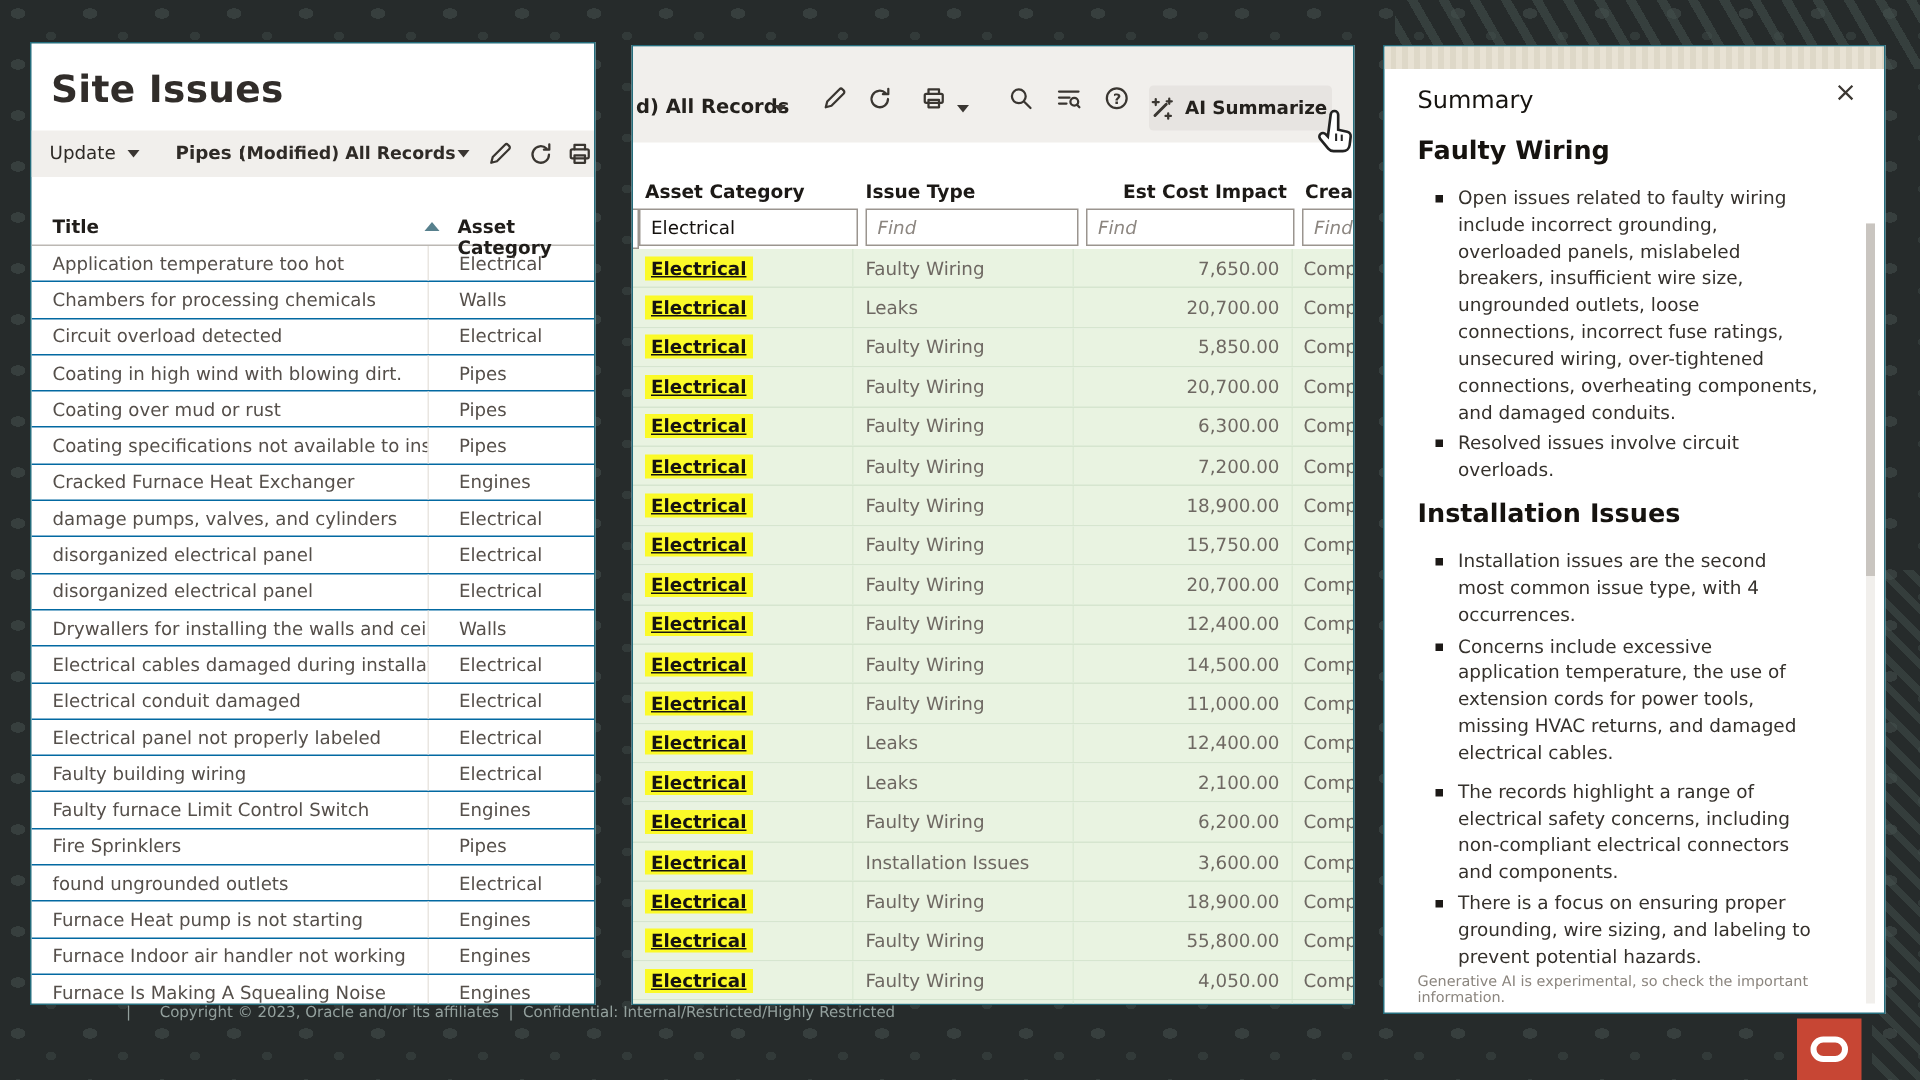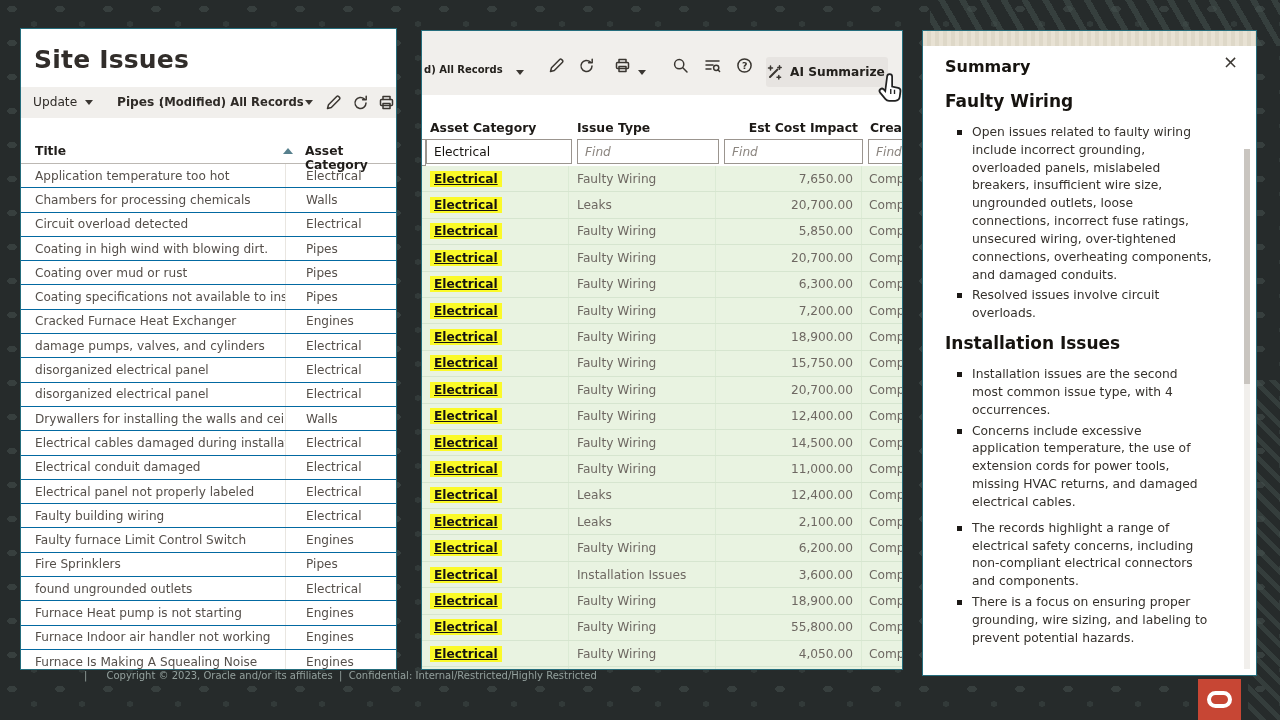--- a/index.html
+++ b/index.html
@@ -42,21 +42,21 @@
   .lrows{position:absolute;left:0;top:135px;width:100%;}
   .lrow{display:flex;height:23.3px;border-bottom:1px solid #0369a1;
     font-size:12.1px;color:#554f4a;align-items:center;}
   .lc-title{width:250px;padding-left:14px;white-space:nowrap;overflow:hidden;flex:none;}
   .lc-cat{flex:1;height:100%;display:flex;align-items:center;padding-left:20px;
     border-left:1px solid #e9e6e1;}
 
   
   #middle{left:421px;top:30px;width:482px;height:640px;}
   .mp-toolbar{position:absolute;left:0;top:0;right:0;height:64px;background:#f1efec;}
-  .mp-view{position:absolute;left:2px;top:33px;font-size:10px;font-weight:bold;color:#24211d;}
+  .mp-view{position:absolute;left:2px;top:33px;font-size:13px;font-weight:bold;color:#24211d;}
   .ai-btn{position:absolute;left:344px;top:26px;height:30px;width:122px;background:#e7e4e1;
     border-radius:3px;display:flex;align-items:center;justify-content:flex-start;gap:7px;
     font-size:12.2px;font-weight:bold;color:#24211d;cursor:pointer;}
   .mp-h{position:absolute;top:89px;font-size:12.4px;font-weight:bold;color:#1c1916;}
   .mp-filter-input{position:absolute;top:108px;height:25px;border:1px solid #9b958f;
     background:#fff;font-size:12.2px;padding:0 7px;box-sizing:border-box;
     font-family:inherit;color:#14110e;border-radius:0;}
   .mp-filter-input::placeholder{font-style:italic;color:#8c8680;}
   .f-cut{position:absolute;left:-3px;top:108px;width:5px;height:25px;
     border:1px solid #9b958f;background:#fff;}
@@ -71,21 +71,21 @@
     border-right:1px solid #dcebd5;height:100%;display:flex;align-items:center;}
   .mc-cost{width:146px;text-align:right;padding-right:8px;box-sizing:border-box;flex:none;
     border-right:1px solid #dcebd5;height:100%;display:flex;align-items:center;
     justify-content:flex-end;}
   .mc-created{padding-left:7px;white-space:nowrap;}
 
   
   #summary{left:922px;top:30px;width:335px;height:646px;}
   .sum-strip{position:absolute;left:0;top:0;right:0;height:15px;
     background:repeating-linear-gradient(90deg,#e8e2d4 0 4px,#ded8c8 4px 8px);}
-  .sum-title{position:absolute;left:22px;top:26px;font-size:16px;font-weight:bold;color:#16130f;}
+  .sum-title{position:absolute;left:22px;top:26px;font-size:16px;font-weight:normal;color:#16130f;}
   .sum-close{position:absolute;right:18px;top:22px;font-size:18px;color:#3c3833;
     cursor:pointer;line-height:1;}
   .sum-body{position:absolute;left:22px;top:50px;width:282px;}
   .sum-h2{font-size:17px;font-weight:bold;color:#16130f;margin:10px 0 13px;}
   .sum-ul{margin:0 0 8px 12px;}
   .sum-li{display:flex;margin-bottom:3px;}
   .sq{width:5px;height:5px;background:#1c1916;margin:6px 10px 0 0;flex:none;}
   .sum-li-text{font-size:12.3px;line-height:1.45;color:#35312c;width:240px;}
   .sum-disc{position:absolute;left:22px;top:618px;font-size:9.6px;color:#8b857e;}
   .sum-track{position:absolute;right:6px;top:118px;width:6px;height:520px;background:#f1efec;}
@@ -488,20 +488,21 @@
         <div class="sum-li">
           <span class="sq"></span>
           <span class="sum-li-text">The records highlight a range of electrical safety concerns, including non-compliant electrical connectors and components.</span>
         </div>
         <div class="sum-li">
           <span class="sq"></span>
           <span class="sum-li-text">There is a focus on ensuring proper grounding, wire sizing, and labeling to prevent potential hazards.</span>
         </div>
       </div>
     </div>
+  <div class="sum-disc">Generative AI is experimental, so check the important information.</div>
   <div class="sum-track"></div>
   <div class="sum-thumb"></div>
 </div>
 
 <div class="cursor">
   <svg width="30" height="34" viewBox="0 0 24 26">
     <path d="M10.5 3c0-1.1.9-2 2-2s2 .9 2 2v8l4.8 1.05c1.2.26 2 1.4 1.85 2.62l-.55 4.5c-.22 1.85-1.8 3.23-3.66 3.23h-4.9c-1.1 0-2.15-.49-2.85-1.34l-4.3-5.2c-.66-.8-.57-1.98.2-2.66.78-.69 1.96-.64 2.68.12l1.23 1.3z" fill="#ffffff" stroke="#222222" stroke-width="1.4"></path>
     <line x1="13.4" y1="13" x2="13.4" y2="17" stroke="#222" stroke-width="1.1"></line>
     <line x1="16.4" y1="13.6" x2="16.4" y2="17" stroke="#222" stroke-width="1.1"></line>
   </svg>

